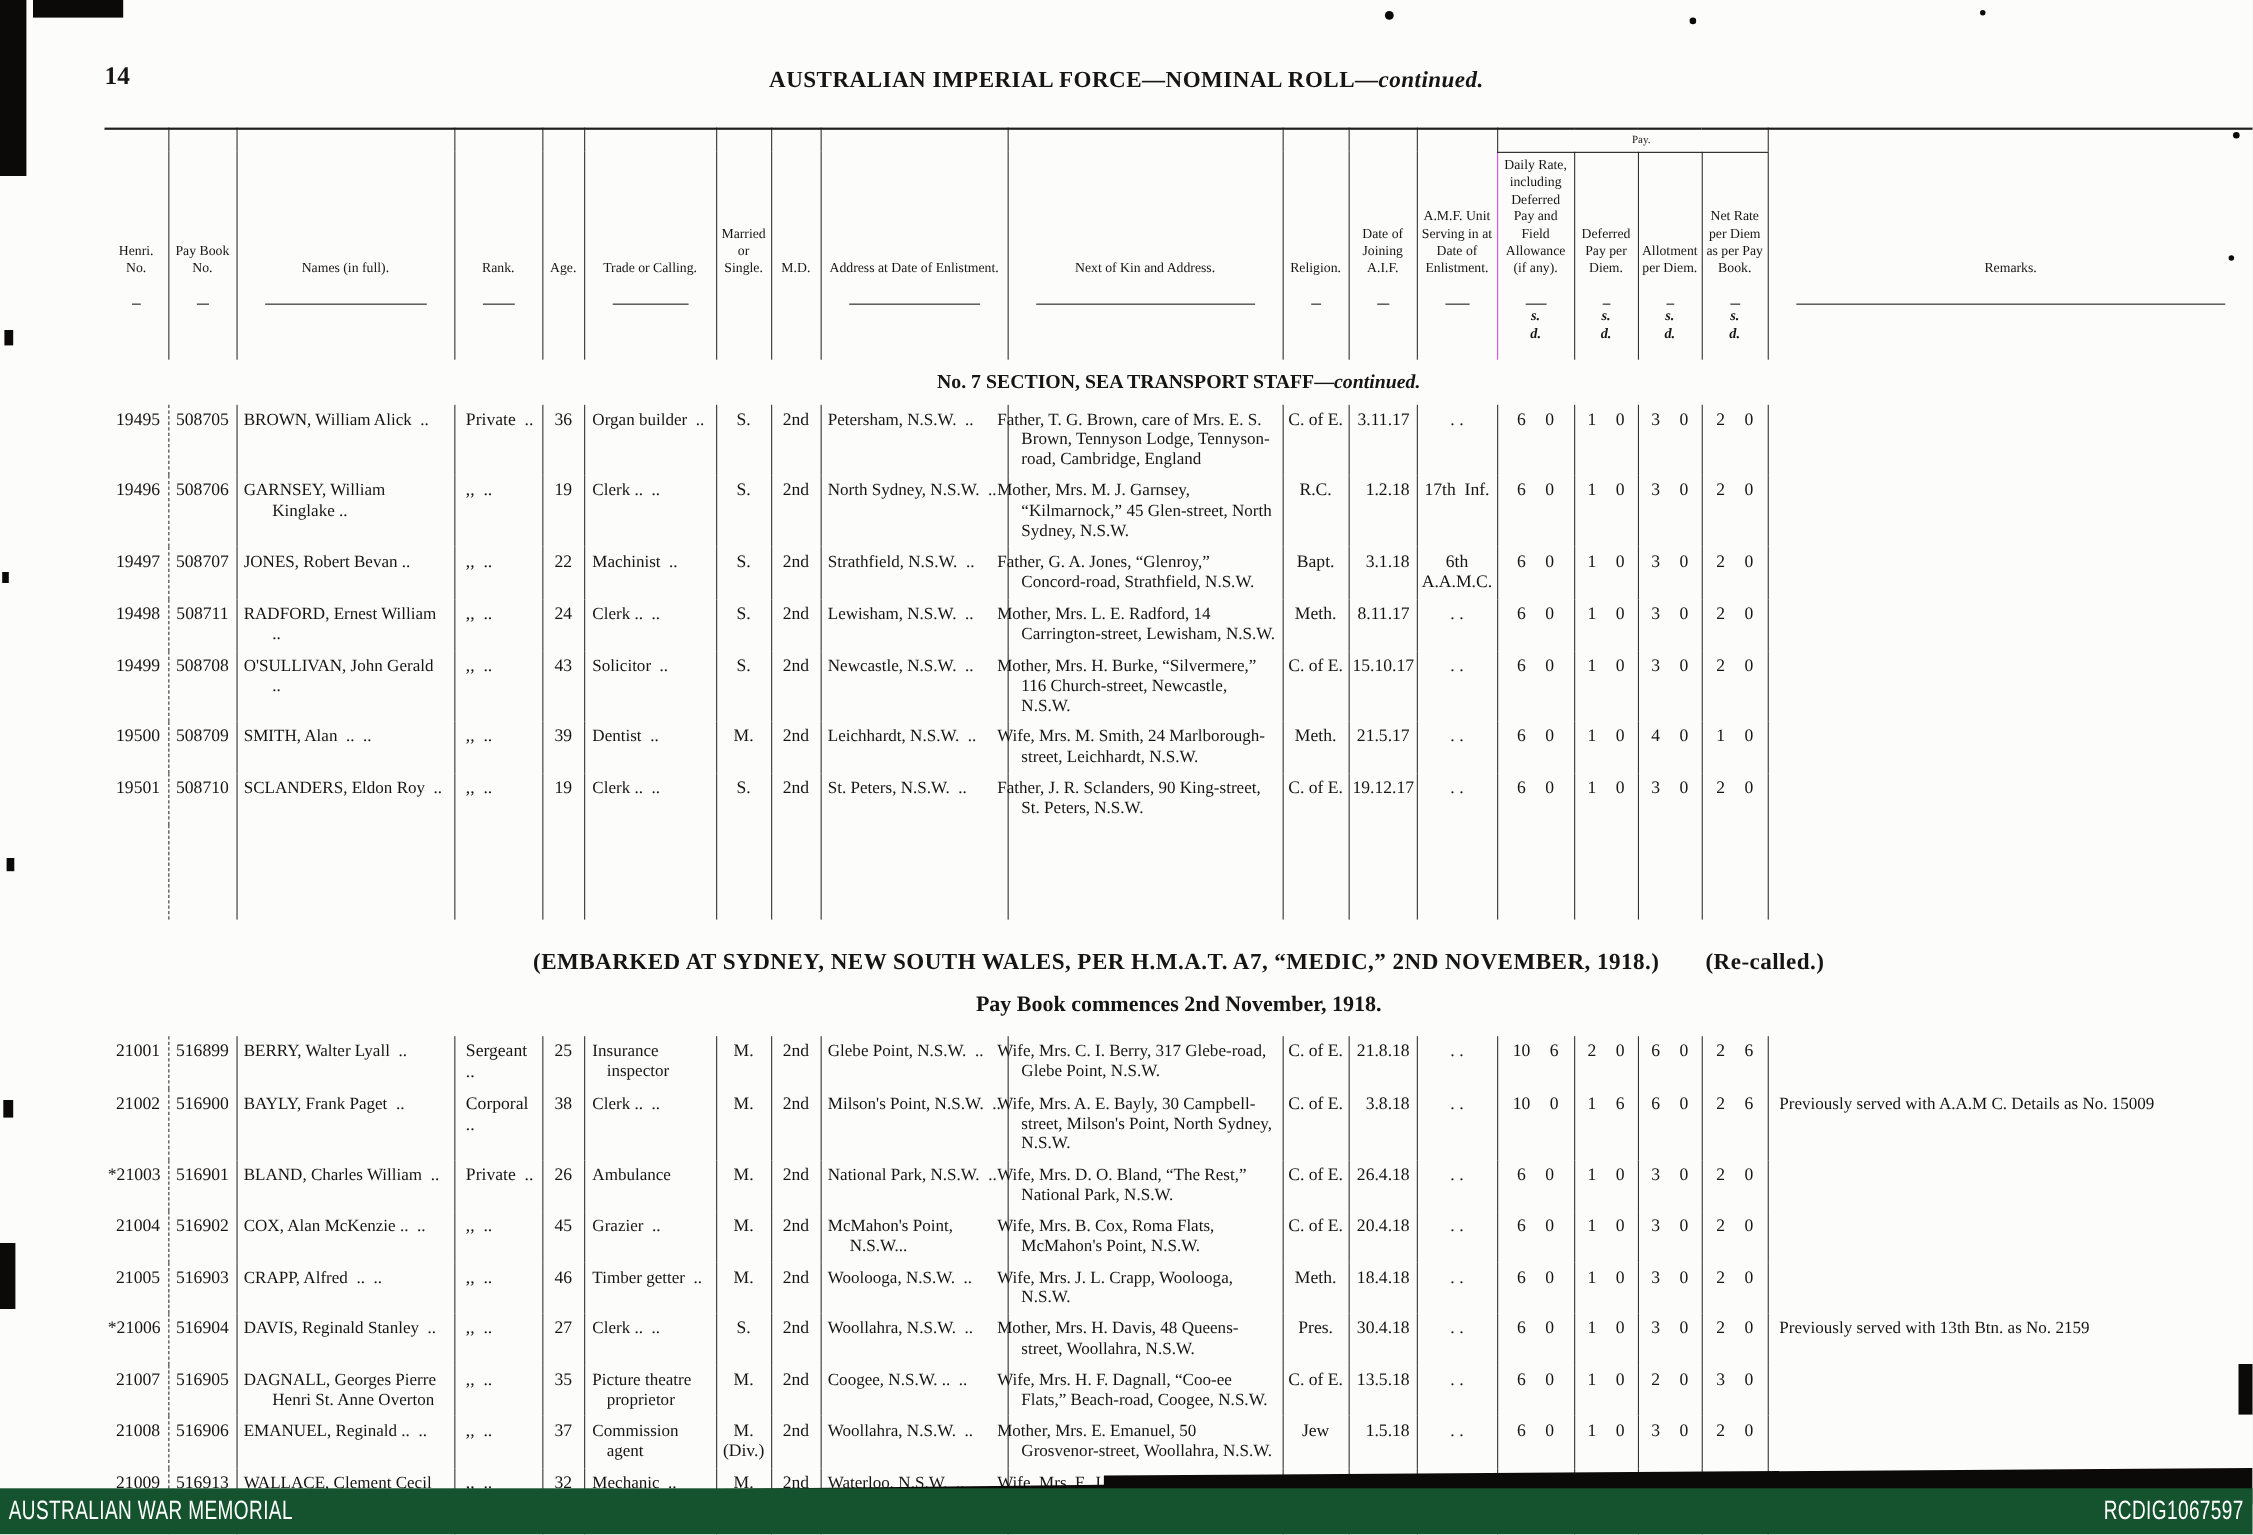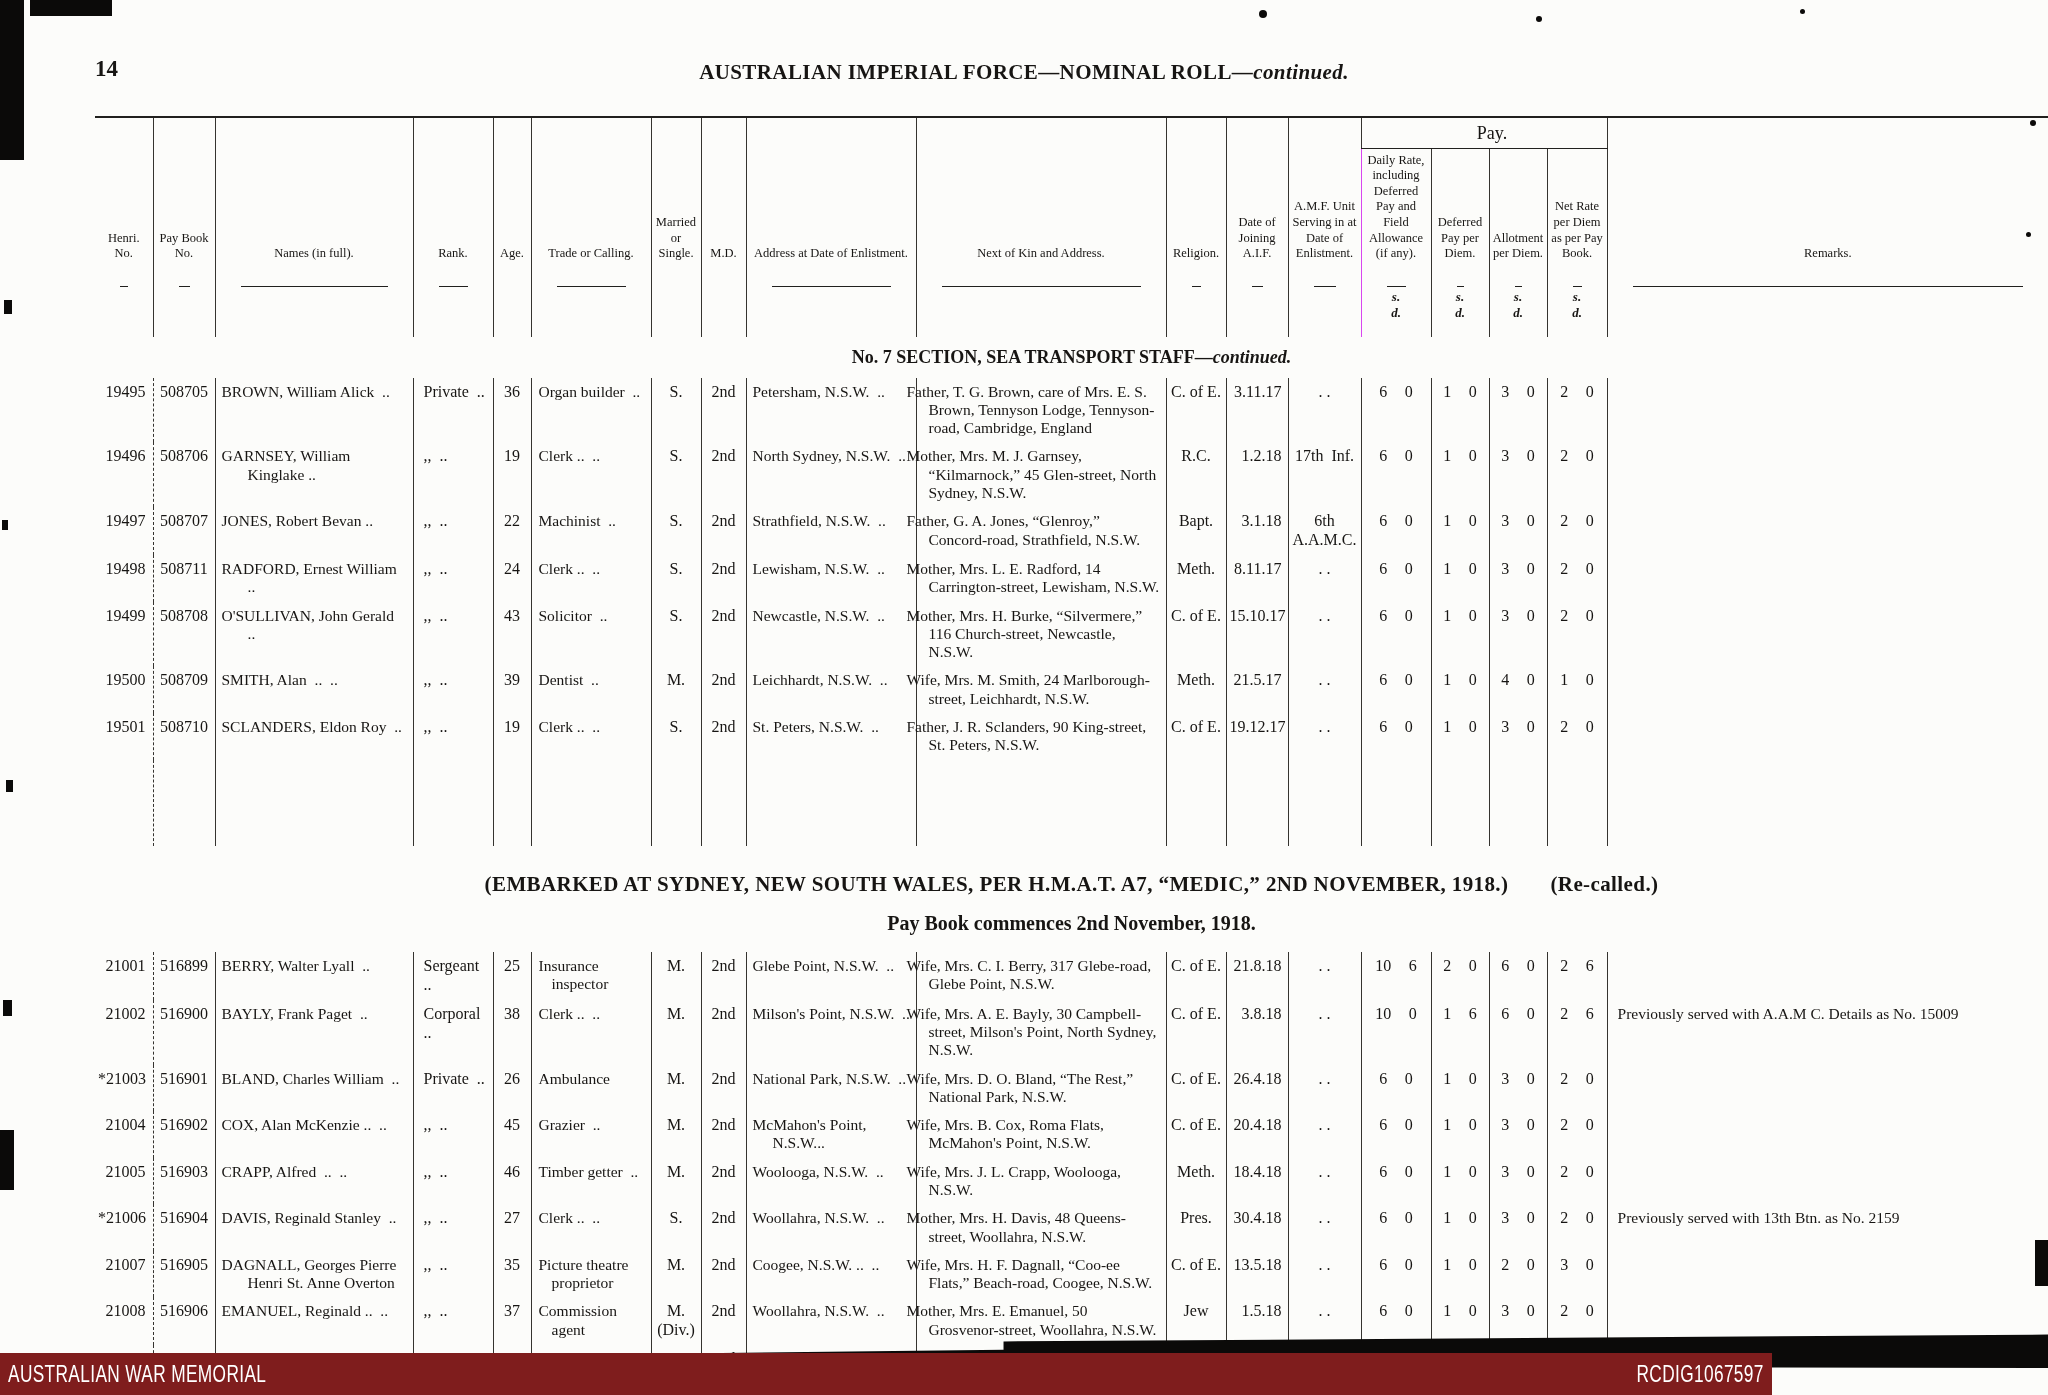--- a/index.html
+++ b/index.html
@@ -20,21 +20,21 @@
     border-top:2px solid #21201e;
   }
   th,td{vertical-align:top;font-weight:normal;}
   td{font-size:16px;line-height:1.18;padding:5px 3px;white-space:pre-wrap;}
   td + td{border-left:1px solid #35332f;}
   td:nth-child(2){border-left-style:dashed;}
   thead th + th{border-left:1px solid #35332f;}
   thead th.bl{border-left:1px solid #d946ef;}
   thead th{font-size:12.5px;line-height:1.25;text-align:center;vertical-align:bottom;padding:4px 3px;}
   thead .lbl{margin:0 auto 4px auto;}
-  th.paygroup{vertical-align:middle;border-bottom:1px solid #21201e;font-size:18px;padding:4px 0 3px 16px;}
+  th.paygroup{vertical-align:middle;border-bottom:1px solid #21201e;font-size:10px;padding:4px 0 3px 16px;}
   tr.sdrow th{padding:16px;height:24px;vertical-align:top;}
   tr.sdrow .seg{border-top:1px solid #21201e;margin:0 9px;height:0;}
   tr.sdrow .txt{font-style:italic;font-weight:bold;font-size:13px;word-spacing:1.5em;padding-top:2px;}
   tr.payrow th{height:92px;}
   
   td.secthead{border:none;text-align:center;font-size:18px;font-weight:bold;padding:10px 0 9px 0;}
   td.secthead i{font-weight:bold;}
   tbody.nob td{border:none;}
   td.embark{text-align:center;font-size:21px;font-weight:bold;letter-spacing:.4px;padding:26px 0 4px 0;}
   td.embark .recalled{margin-left:42px;}
@@ -55,21 +55,21 @@
   .c-amf{text-align:center;}
   .c-pay{text-align:center;word-spacing:.85em;}
   .c-remarks{padding-left:10px;font-size:15.5px;}
   tr.spacer td{height:86px;padding:0;}
   
   .art{position:absolute;background:#0b0a09;}
   .wedge{position:absolute;left:0;top:1330px;width:2048px;height:38px;
     background:#0b0a09;clip-path:polygon(6.5% 78%, 49% 52%, 49% 30%, 100% 12%, 100% 100%, 6.5% 92%);}
   
   .footer{
-    position:absolute;left:0;bottom:0;width:1772px;height:42px;background:#7f1d1d;
+    position:absolute;left:0;bottom:0;width:2048px;height:42px;background:#14532d;
     color:#ffffff;font-family:"Liberation Sans","DejaVu Sans",sans-serif;
     display:flex;align-items:center;justify-content:space-between;
   }
   .footer .fl{font-size:24px;letter-spacing:.5px;transform:scaleX(.72);transform-origin:left center;margin-left:8px;}
   .footer .fr{font-size:24px;letter-spacing:.5px;transform:scaleX(.72);transform-origin:right center;margin-right:8px;}
 </style>
 </head>
 <body>
 
 <div class="sheet">

